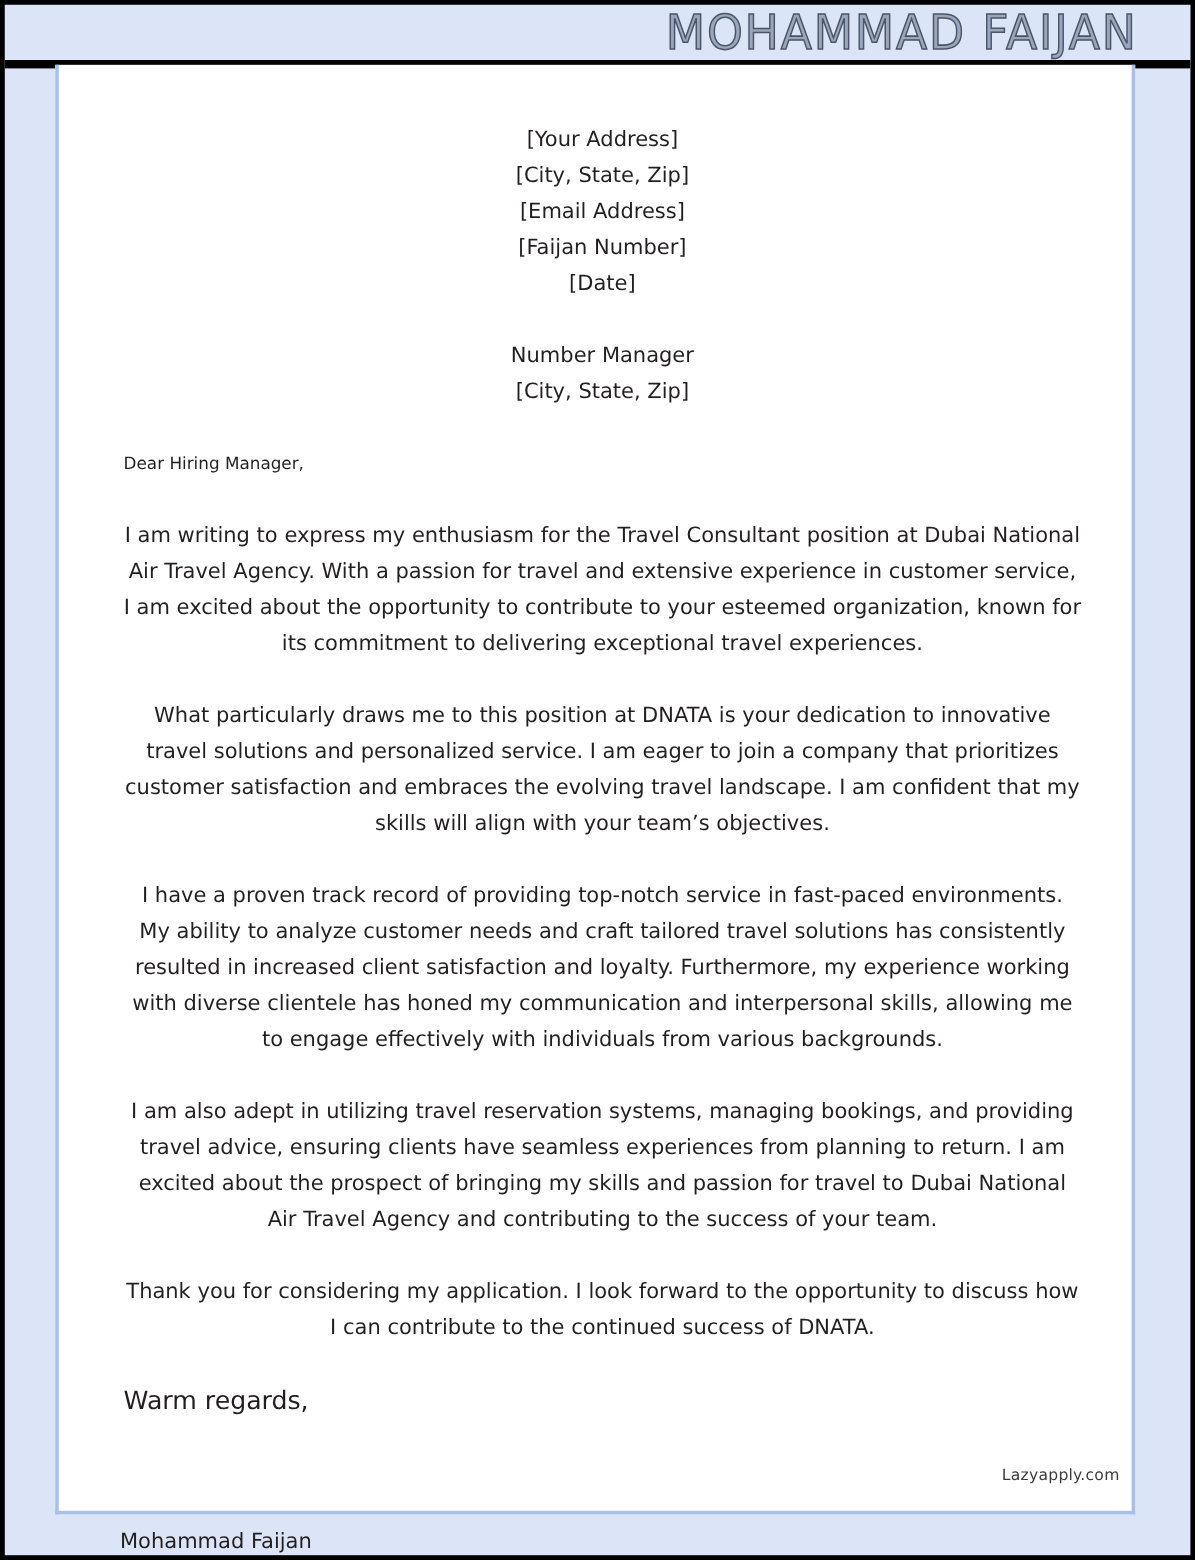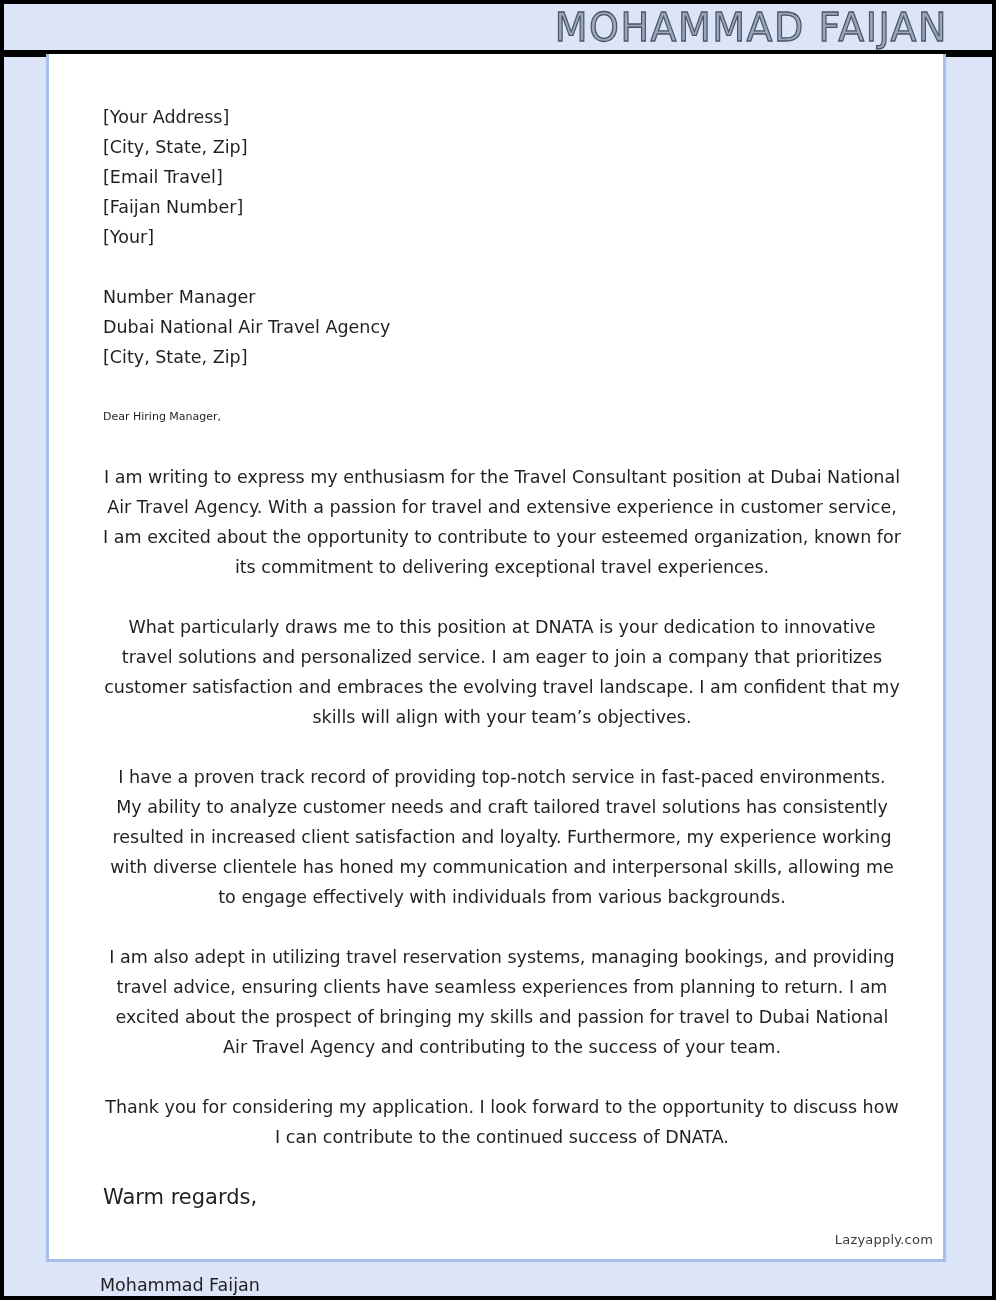--- a/index.html
+++ b/index.html
@@ -78,56 +78,57 @@
     position: absolute;
     left: 54px;
     top: 48px;
     width: 798px;
   }
 
   .block {
     font-size: 17.5px;
     line-height: 30px;
     color: #231f20;
+    text-align: center;
   }
   .block.address-block {
     margin-bottom: 30px;
   }
   .block.recipient-block {
     margin-bottom: 30px;
   }
   .block .line {
     white-space: nowrap;
   }
 
   p.para {
     margin: 0 0 30px 0;
     font-size: 17.5px;
     line-height: 30px;
     color: #231f20;
     text-align: center;
   }
   p.salutation {
     margin: 0 0 30px 0;
-    font-size: 11px;
+    font-size: 14px;
     line-height: 30px;
     color: #231f20;
   }
   p.closing {
     margin: 0;
     font-size: 21px;
     line-height: 30px;
     color: #231f20;
   }
 
   
   .watermark {
     position: absolute;
     right: 10px;
-    bottom: 12px;
+    bottom: 22px;
     font-size: 13px;
     color: #3b3b3b;
     letter-spacing: 0.2px;
   }
 
   
   .signature-name {
     position: absolute;
     left: 96px;
     top: 1270px;
@@ -147,28 +148,27 @@
   </div>
 
   <div class="header-rule"></div>
 
   <div class="sheet">
     <div class="sheet-inner">
 
       <div class="block address-block">
         <div class="line">[Your Address]</div>
         <div class="line">[City, State, Zip]</div>
-        <div class="line">[Email Travel]</div>
+        <div class="line">[Email Address]</div>
         <div class="line">[Faijan Number]</div>
-        <div class="line">[Your]</div>
+        <div class="line">[Date]</div>
       </div>
 
       <div class="block recipient-block">
         <div class="line">Number Manager</div>
-        <div class="line">Dubai National Air Travel Agency</div>
         <div class="line">[City, State, Zip]</div>
       </div>
 
       <p class="salutation">Dear Hiring Manager,</p>
 
       <p class="para">I am writing to express my enthusiasm for the Travel Consultant position at Dubai National Air Travel Agency. With a passion for travel and extensive experience in customer service, I am excited about the opportunity to contribute to your esteemed organization, known for its commitment to delivering exceptional travel experiences.</p>
       <p class="para">What particularly draws me to this position at DNATA is your dedication to innovative travel solutions and personalized service. I am eager to join a company that prioritizes customer satisfaction and embraces the evolving travel landscape. I am confident that my skills will align with your team’s objectives.</p>
       <p class="para">I have a proven track record of providing top-notch service in fast-paced environments. My ability to analyze customer needs and craft tailored travel solutions has consistently resulted in increased client satisfaction and loyalty. Furthermore, my experience working with diverse clientele has honed my communication and interpersonal skills, allowing me to engage effectively with individuals from various backgrounds.</p>
       <p class="para">I am also adept in utilizing travel reservation systems, managing bookings, and providing travel advice, ensuring clients have seamless experiences from planning to return. I am excited about the prospect of bringing my skills and passion for travel to Dubai National Air Travel Agency and contributing to the success of your team.</p>
       <p class="para">Thank you for considering my application. I look forward to the opportunity to discuss how I can contribute to the continued success of DNATA.</p>

